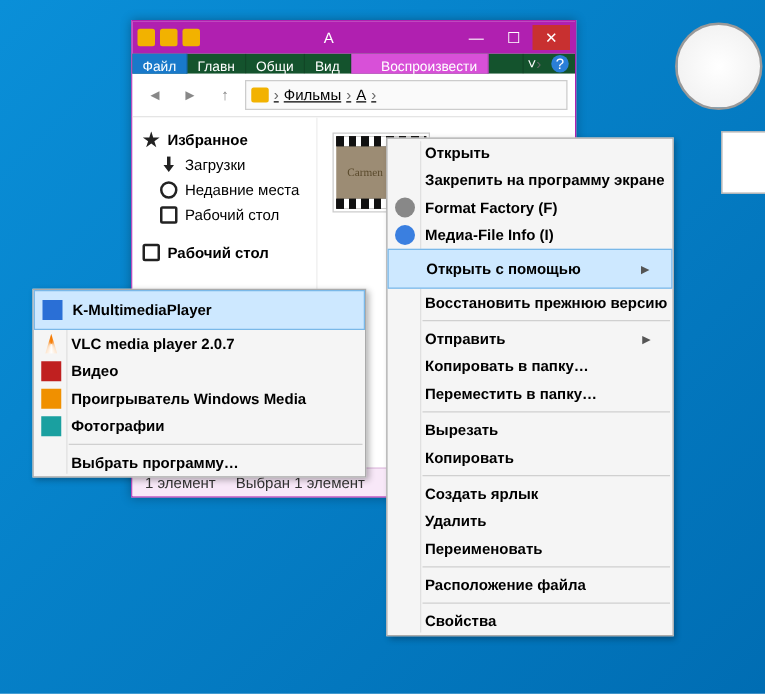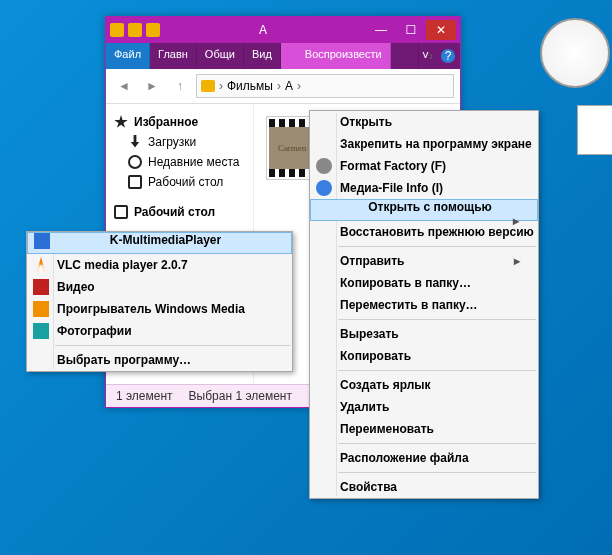--- a/index.html
+++ b/index.html
@@ -26,23 +26,23 @@
 }
 .titlebar .ticons { display: flex; gap: 4px; align-items: center; }
 .titlebar .ticons span { width: 14px; height: 14px; display: inline-block; }
 .titlebar .title { flex: 1; text-align: center; font-size: 12px; }
 .titlebar .winbtns { display: flex; }
 .winbtn { width: 30px; height: 20px; display: flex; align-items: center; justify-content: center; color: #fff; }
 .winbtn.close { background: #c83030; }
 
 .ribbon {
   display: flex;
-  background: #701a75;
+  background: #14532d;
   color: #fff;
-  height: 26px;
+  height: 16px;
   align-items: stretch;
 }
 .ribbon .tab {
   padding: 5px 8px;
   font-size: 11px;
   border-right: 1px solid rgba(0,0,0,0.15);
 }
 .ribbon .tab.file { background: #1979ca; }
 .ribbon .tab.play { background: #d850d8; padding-left: 24px; }
 .ribbon .spacer { flex: 1; }
@@ -65,20 +65,21 @@
 }
 .breadcrumb {
   flex: 1;
   border: 1px solid #ccc;
   height: 24px;
   display: flex;
   align-items: center;
   padding: 0 4px;
   gap: 4px;
   background: #fafafa;
+  text-decoration: underline;
 }
 .bc-seg { display: flex; align-items: center; gap: 2px; }
 .chev::after { content: "›"; color: #666; }
 
 .body {
   display: flex;
   height: 280px;
   background: #fff;
 }
 .navpane {
@@ -136,21 +137,21 @@
 .ctxmenu.main { left: 309px; top: 110px; width: 230px; }
 .ctxmenu.sub  { left: 26px;  top: 231px; width: 267px; }
 .ctxrow {
   display: flex;
   align-items: center;
   height: 22px;
   padding: 0 18px 0 30px;
   position: relative;
   white-space: nowrap;
 }
-.ctxrow.hl { background: #cde8ff; border: 1px solid #7ab8e8; height: 22px; flex-direction: column; }
+.ctxrow.hl { background: #cde8ff; border: 1px solid #7ab8e8; height: 32px; }
 .ctxrow .ic { position: absolute; left: 6px; width: 16px; height: 16px; }
 .ctxrow .arrow { margin-left: auto; color: #555; }
 .ctxsep { height: 1px; background: #d0d0d0; margin: 3px 2px 3px 28px; }
 .ctxmenu .gutter { position:absolute; left:26px; top:2px; bottom:2px; width:1px; background:#e0e0e0; }
 
 
 .clock {
   position: absolute;
   right: 2px; top: 18px;
   width: 70px; height: 70px;

